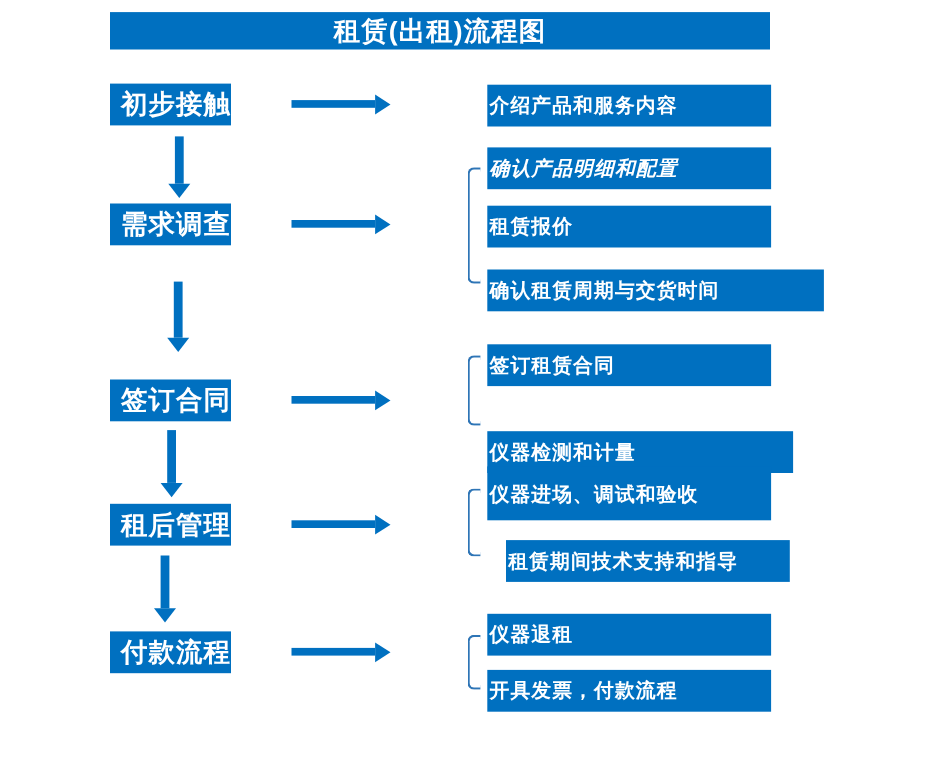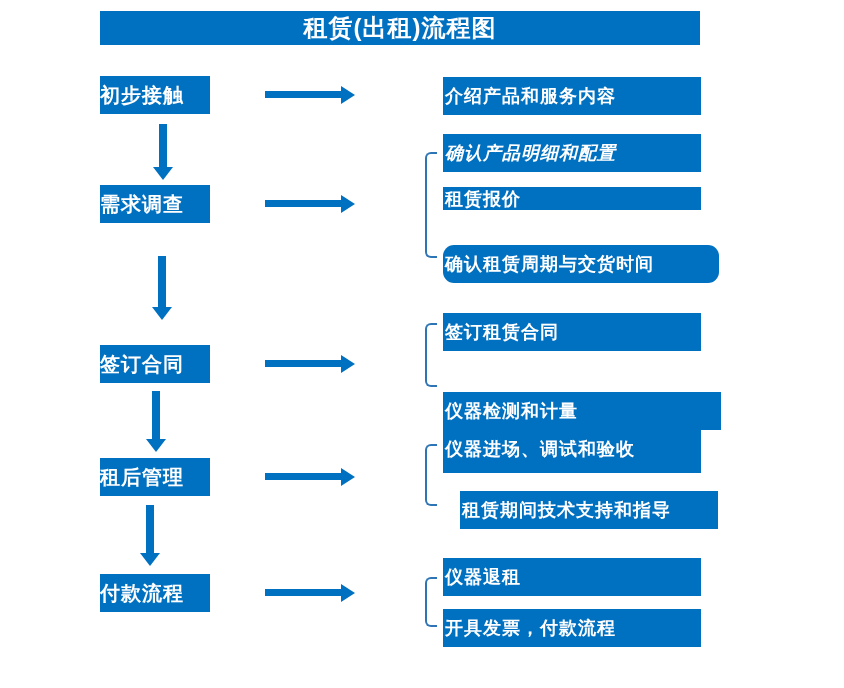--- a/index.html
+++ b/index.html
@@ -21,21 +21,21 @@
   }
   .box {
     position:absolute;
     background:var(--blue,#0070C0);
     color:var(--txt,#ffffff);
     font-weight:bold;
     display:flex; align-items:center;
     box-sizing:border-box;
     white-space:nowrap;
   }
-  .left-box { justify-content:flex-start; font-size:20px; letter-spacing:1px; }
+  .left-box { justify-content:flex-end; font-size:24px; letter-spacing:1px; }
   .right-box { padding-left:2px; font-size:18px; letter-spacing:1px; }
   .h-arrow {
     position:absolute; height:7px;
     background:var(--blue,#0070C0);
   }
   .h-arrow::after {
     content:""; position:absolute;
     right:-14px; top:50%; transform:translateY(-50%);
     width:0; height:0;
     border-left:14px solid var(--blue,#0070C0);
@@ -80,24 +80,24 @@
         <span>介绍产品和服务内容</span>
       </div>
       <div class="box left-box" style="left: 100px; top: 185px; width: 110px; height: 38px;">
         <span>需求调查</span>
       </div>
       <div class="h-arrow" style="left: 265px; top: 200px; width: 76px;"></div>
       <div class="bracket" style="left: 425px; top: 152px; height: 106px;"></div>
       <div class="box right-box" style="left: 443px; top: 134px; width: 258px; height: 38px; font-style: italic;">
         <span>确认产品明细和配置</span>
       </div>
-      <div class="box right-box" style="left: 443px; top: 187px; width: 258px; height: 23px;">
+      <div class="box right-box" style="left: 443px; top: 187px; width: 258px; height: 38px;">
         <span>租赁报价</span>
       </div>
-      <div class="box right-box" style="left: 443px; top: 245px; width: 276px; height: 38px; border-radius: 11px;">
+      <div class="box right-box" style="left: 443px; top: 245px; width: 306px; height: 38px;">
         <span>确认租赁周期与交货时间</span>
       </div>
       <div class="box left-box" style="left: 100px; top: 345px; width: 110px; height: 38px;">
         <span>签订合同</span>
       </div>
       <div class="h-arrow" style="left: 265px; top: 360px; width: 76px;"></div>
       <div class="bracket" style="left: 425px; top: 323px; height: 64px;"></div>
       <div class="box right-box" style="left: 443px; top: 313px; width: 258px; height: 38px;">
         <span>签订租赁合同</span>
       </div>

